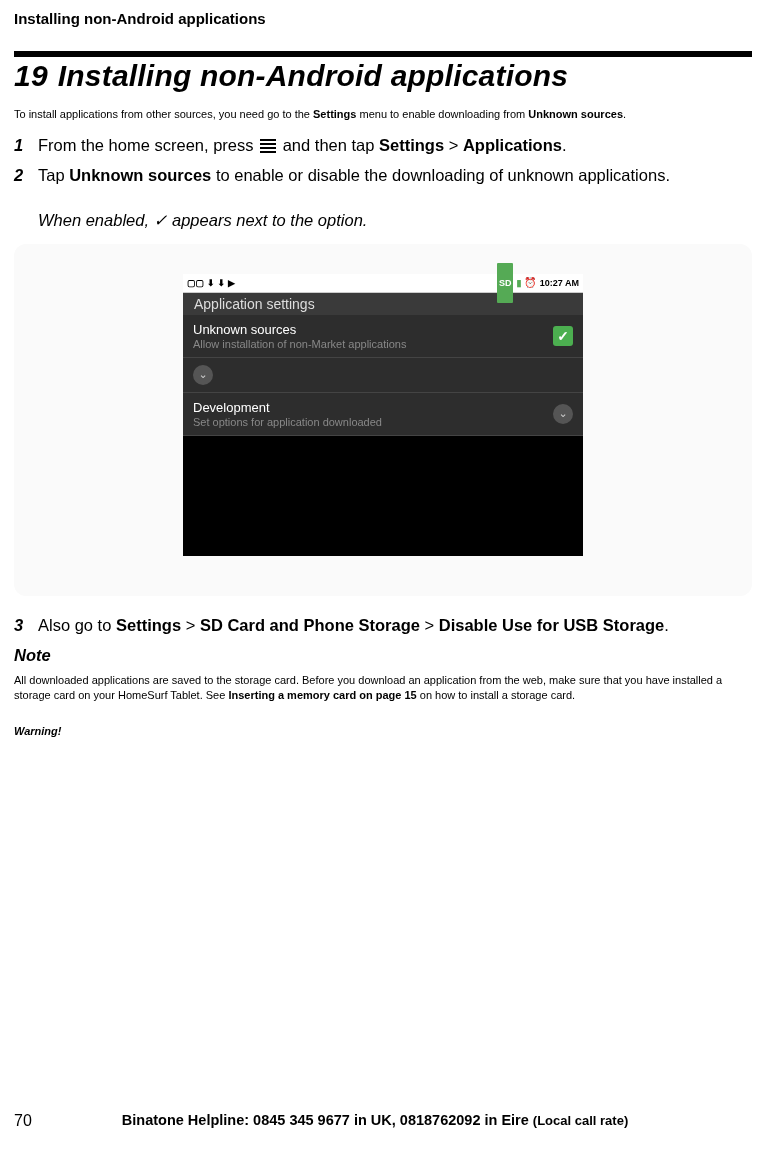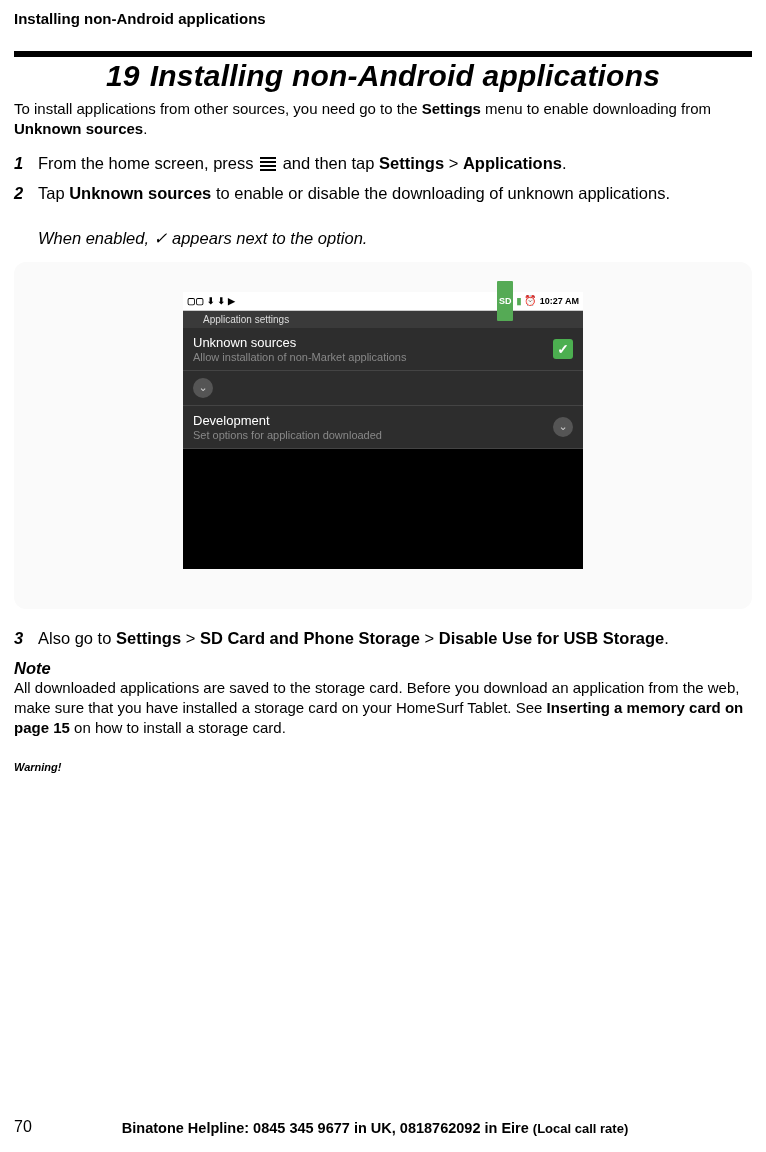--- a/index.html
+++ b/index.html
@@ -29,30 +29,29 @@
     height: 6px;
     background: #000;
     margin-bottom: 2px;
   }
   .chapter-title {
     font-weight: bold;
     font-style: italic;
     font-size: 30px;
     margin: 0 0 6px 0;
     letter-spacing: 0.2px;
-    text-align: center;
   }
   .chapter-title .num {
     font-style: italic;
     margin-right: 10px;
   }
   .body-text {
-    font-size: 15px;
+    font-size: 11px;
     line-height: 1.35;
-    margin: 0 0 12px 0;
+    margin: 8px 0 12px 0;
   }
   .steps {
     list-style: none;
     padding: 0;
     margin: 0;
   }
   .steps > li {
     display: flex;
     margin-bottom: 8px;
     font-size: 16.5px;
@@ -111,22 +110,22 @@
   .status-left, .status-right {
     display: flex;
     align-items: center;
     gap: 3px;
     font-size: 9px;
     font-weight: bold;
   }
   .titlebar {
     background: #3a3a3a;
     color: #ddd;
-    font-size: 10px;
-    padding: 3px 20px;
+    font-size: 14px;
+    padding: 3px 11px;
   }
   .setting-row {
     background: #2d2d2d;
     border-bottom: 1px solid #444;
     padding: 7px 10px;
     display: flex;
     align-items: center;
     justify-content: space-between;
   }
   .setting-row .labels .title {
@@ -174,23 +173,23 @@
   }
   .warn-head {
     font-weight: bold;
     font-style: italic;
     font-size: 11px;
     margin: 10px 0 0 0;
   }
   .footer {
     margin-top: auto;
     display: flex;
-    align-items: flex-end;
+    align-items: flex-start;
     font-size: 14.5px;
-    padding-bottom: 16px;
+    padding-bottom: 22px;
   }
   .footer .pagenum {
     font-size: 16px;
     margin-right: 90px;
   }
   .footer .helpline {
     font-weight: bold;
   }
   .footer .rate {
     font-weight: normal;

